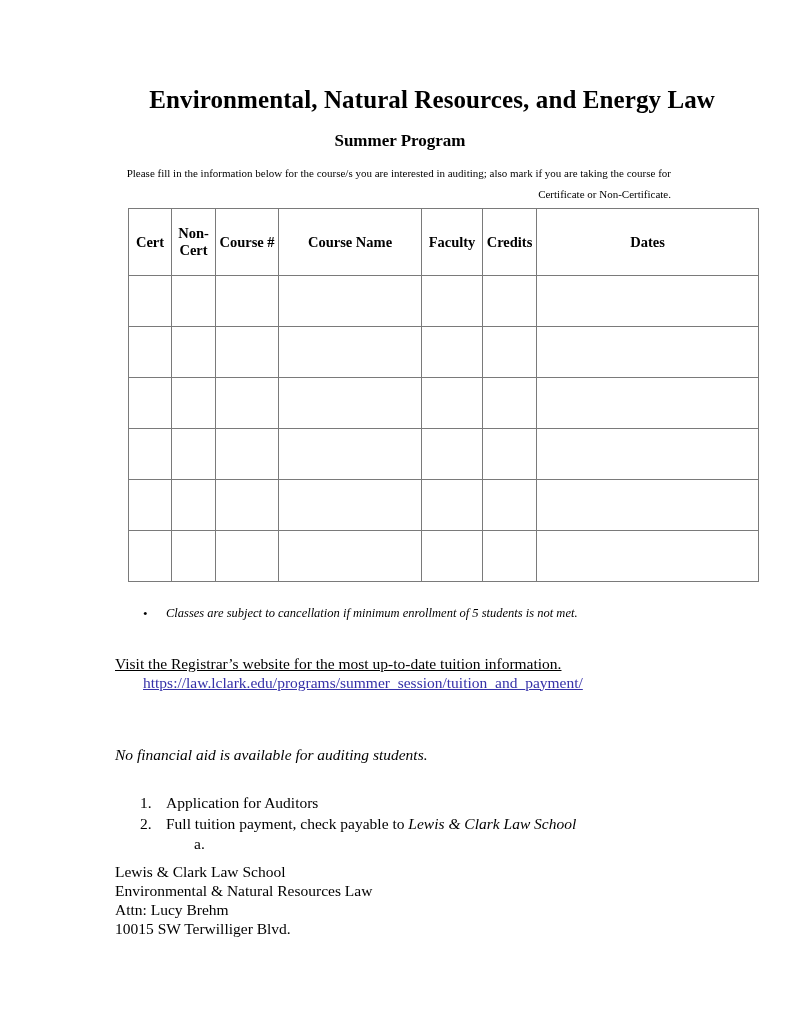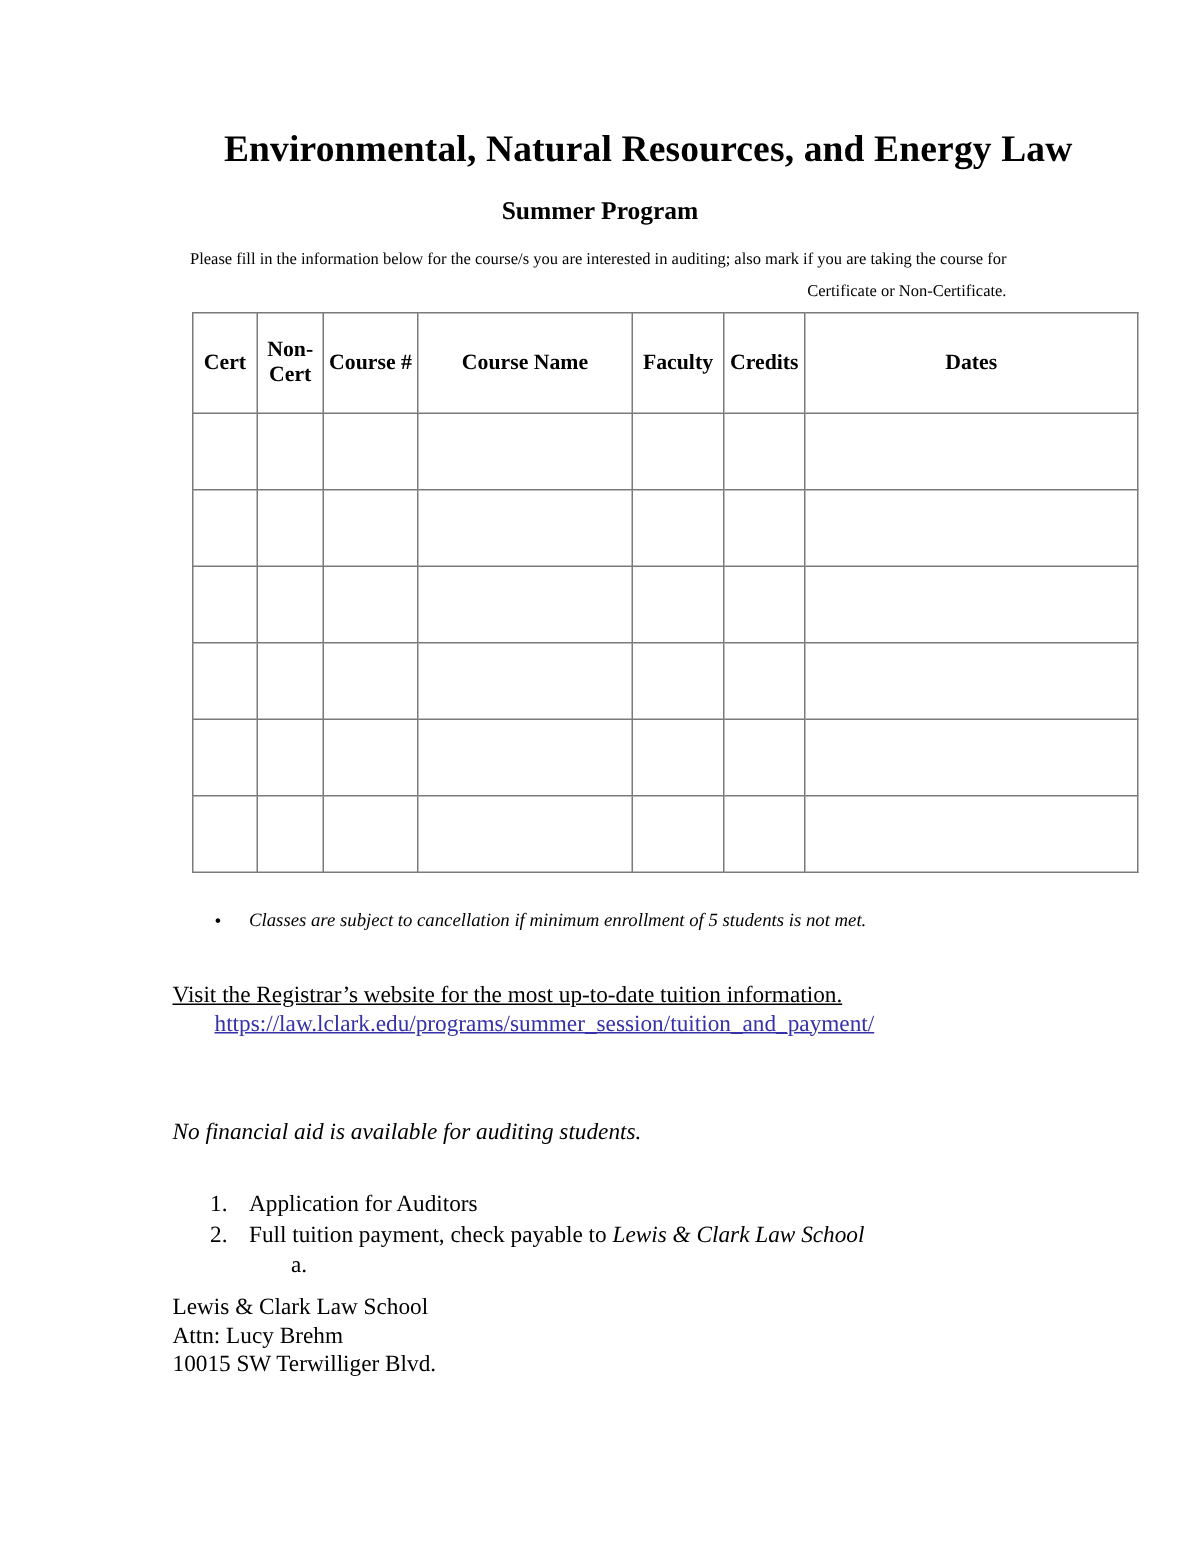--- a/index.html
+++ b/index.html
@@ -302,17 +302,18 @@
       <ul class="sub-list">
         <li class="sub-item">
           <span class="marker-a">a.</span>
         </li>
       </ul>
     </li>
   </ol>
 
   <div class="para p-address">
     <span class="addr-line">Lewis &amp; Clark Law School</span>
+    <span class="addr-line">Environmental &amp; Natural Resources Law</span>
     <span class="addr-line">Attn: Lucy Brehm</span>
     <span class="addr-line">10015 SW Terwilliger Blvd.</span>
   </div>
 
 </div>
 
 </body></html>

